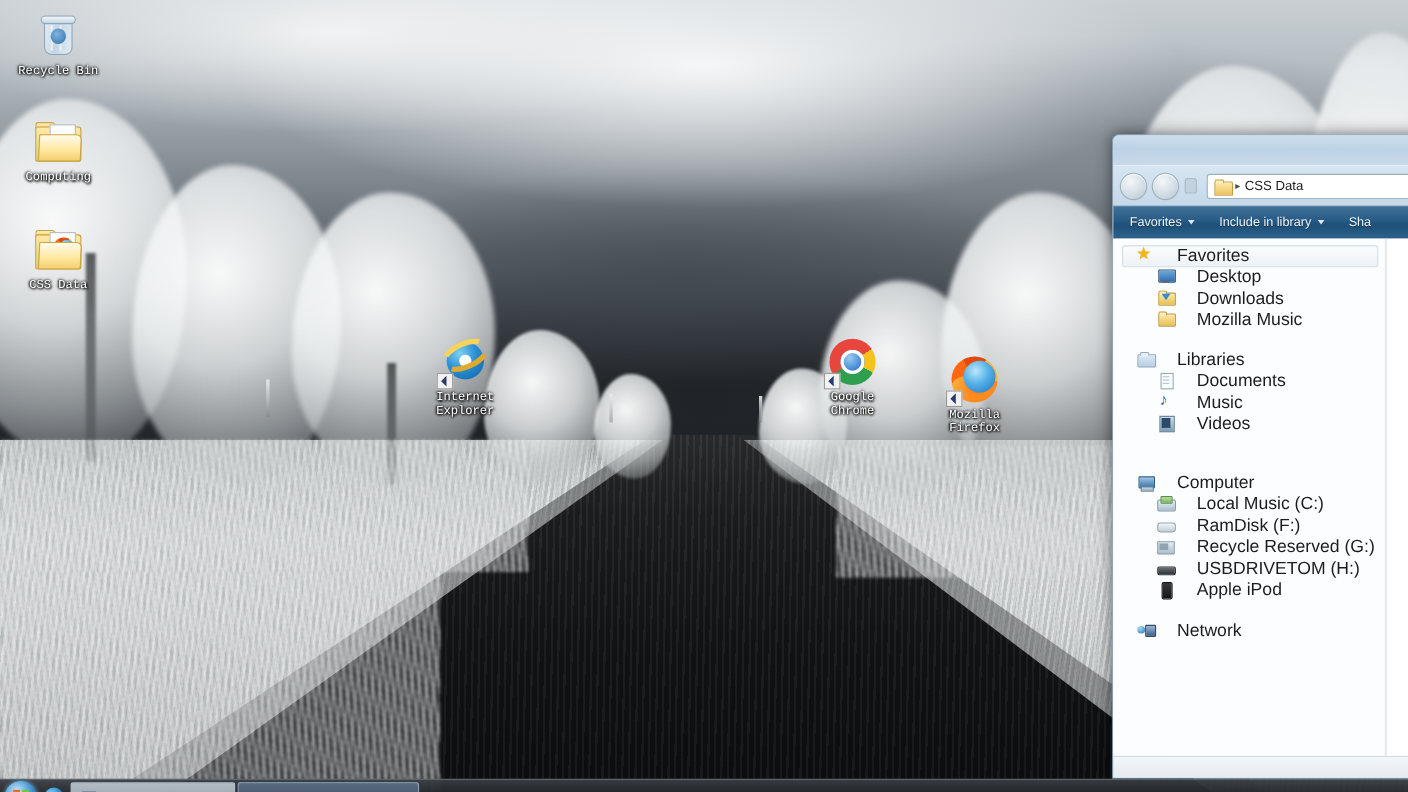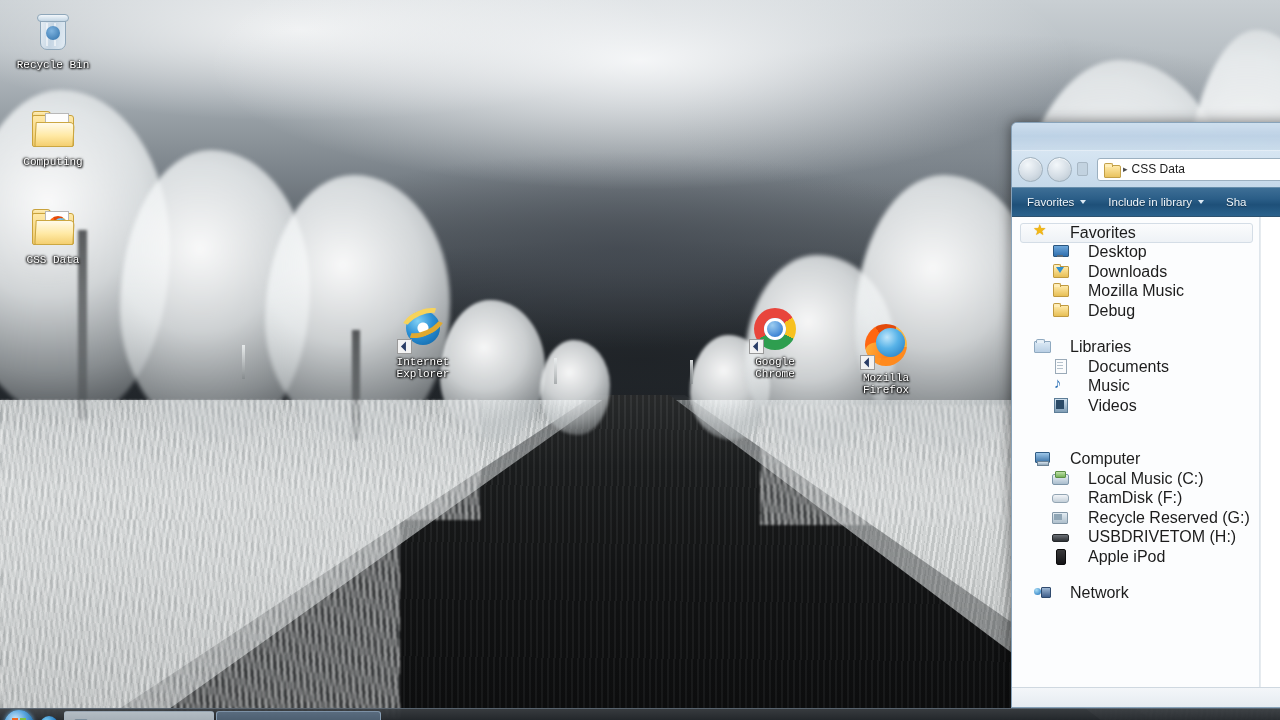--- a/index.html
+++ b/index.html
@@ -588,24 +588,20 @@
       <div class="nrow child">
         <span class="nic ic-folder ic-folder-dl">
             <i class="dlarrow"></i>
           </span>
         <span>Downloads</span>
       </div>
       <div class="nrow child">
         <span class="nic ic-folder"></span>
         <span>Mozilla Music</span>
       </div>
-      <div class="nrow child">
-        <span class="nic ic-folder"></span>
-        <span>Debug</span>
-      </div>
 
       <div class="nspacer"></div>
 
       <div class="nrow">
         <span class="nic ic-lib"></span>
         <span>Libraries</span>
       </div>
       <div class="nrow child">
         <span class="nic ic-doc"></span>
         <span>Documents</span>

